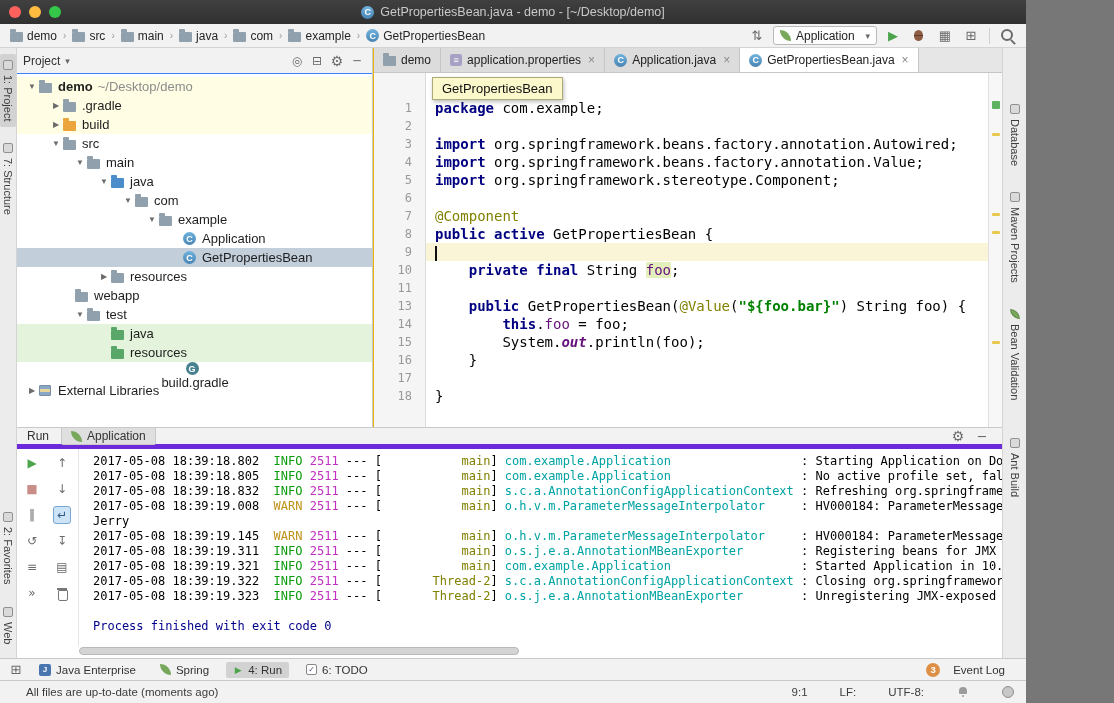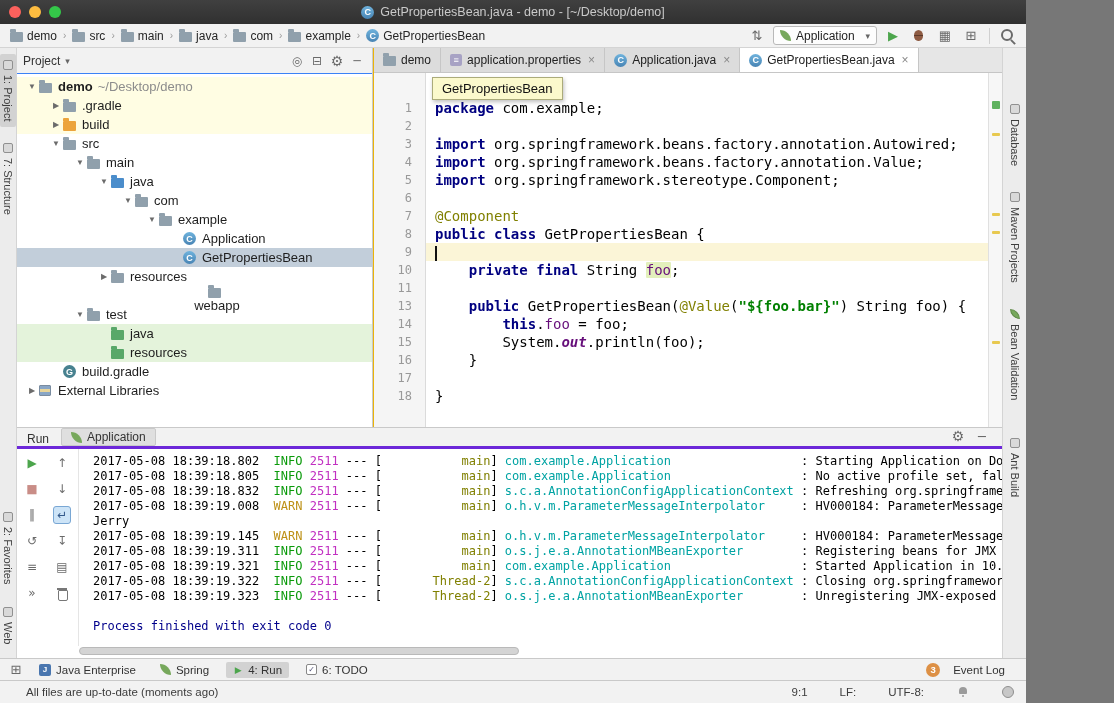--- a/index.html
+++ b/index.html
@@ -121,21 +121,21 @@
 .ca{color:#808000}
 .cs{color:#008000;font-weight:bold}
 .cf{color:#660E7A}
 .cit{font-style:italic;font-weight:bold}
 .chl{background:#E3F0BC;border-radius:1px}
 .stripe{position:absolute;top:25px;right:0;width:14px;bottom:0;background:#F7F7F7;border-left:1px solid #E0E0E0}
 .etooltip{position:absolute;top:29px;left:58px;background:#FBF9CC;border:1px solid #ABAB7A;padding:3px 9px;font-size:13px;color:#111;box-shadow:1px 2px 4px rgba(0,0,0,.25);z-index:5;white-space:nowrap}
 
 
 .runp{position:absolute;left:17px;top:427px;right:24px;bottom:45px;background:#fff;border-top:1px solid #C9C9C9}
-.run-header{position:absolute;top:0;left:0;right:0;height:21px;background:#F2F2F2;border-bottom:3px solid #6d28d9;display:flex;align-items:flex-end;padding:0 10px;font-size:12px;color:#333}
+.run-header{position:absolute;top:0;left:0;right:0;height:21px;background:#F2F2F2;border-bottom:5px solid #6d28d9;display:flex;align-items:center;padding:0 10px;font-size:12px;color:#333}
 .run-tab{display:flex;align-items:center;gap:5px;margin-left:12px;padding:1px 9px;background:#DFDFDF;border:1px solid #C9C9C9;border-radius:2px}
 .run-hicons{margin-left:auto;display:flex;gap:4px}
 .run-toolbars{position:absolute;left:0;top:21px;bottom:12px;width:62px;border-right:1px solid #E5E5E5;display:flex}
 .rtcol{width:30px;display:flex;flex-direction:column;align-items:center;padding-top:5px;gap:8px}
 .rtcol .tbi{width:18px;height:18px;font-size:12px}
 .console{position:absolute;left:62px;top:21px;right:0;bottom:12px;overflow:hidden;padding:5px 0 0 14px;font-family:"DejaVu Sans Mono",monospace}
 .con-line{height:15px;line-height:15px;font-size:12px;white-space:pre;color:#000}
 .c-info{color:#0A9A0A}.c-warn{color:#BE9117}.c-pid{color:#C12FC1}.c-th{color:#808000}.c-lg{color:#00A3A3}.c-sys{color:#00008B}
 .hscroll{position:absolute;left:62px;bottom:1px;height:10px;right:20px}
 .hthumb{width:440px;height:8px;background:#D4D4D4;border:1px solid #B9B9B9;border-radius:4px}
@@ -350,21 +350,21 @@
           </span>
           <span class="lbl">GetPropertiesBean</span>
         </div>
         <div class="trow" style="padding-left: 80px;">
           <span class="arrow">▶</span>
           <span class="ticon">
             <span class="ic ic-folder c-gray"></span>
           </span>
           <span class="lbl">resources</span>
         </div>
-        <div class="trow" style="padding-left: 44px; flex-direction: column;">
+        <div class="trow" style="padding-left: 44px;">
           <span class="arrow"></span>
           <span class="ticon">
             <span class="ic ic-folder c-gray"></span>
           </span>
           <span class="lbl">webapp</span>
         </div>
         <div class="trow" style="padding-left: 56px;">
           <span class="arrow">▼</span>
           <span class="ticon">
             <span class="ic ic-folder c-gray"></span>
@@ -378,21 +378,21 @@
           </span>
           <span class="lbl">java</span>
         </div>
         <div class="trow bg-green" style="padding-left: 80px;">
           <span class="arrow"></span>
           <span class="ticon">
             <span class="ic ic-folder c-green"></span>
           </span>
           <span class="lbl">resources</span>
         </div>
-        <div class="trow" style="padding-left: 32px;">
+        <div class="trow" style=" flex-direction: column;">
           <span class="arrow"></span>
           <span class="ticon">
             <span class="ic ic-gradle"></span>
           </span>
           <span class="lbl">build.gradle</span>
         </div>
         <div class="trow" style="padding-left: 8px;">
           <span class="arrow">▶</span>
           <span class="ticon">
             <span class="ic ic-lib"></span>
@@ -449,21 +449,21 @@
         <div class="crow">
           <span class="lnum">6</span>
           <span class="ltxt"></span>
         </div>
         <div class="crow">
           <span class="lnum">7</span>
           <span class="ltxt"><span class="ca">@Component</span></span>
         </div>
         <div class="crow">
           <span class="lnum">8</span>
-          <span class="ltxt"><span class="ck">public class</span><span class="cp"> GetPropertiesBean {</span></span>
+          <span class="ltxt"><span class="ck">public active</span><span class="cp"> GetPropertiesBean {</span></span>
         </div>
         <div class="crow cur">
           <span class="lnum">9</span>
           <span class="ltxt"><span class="caret"></span></span>
         </div>
         <div class="crow">
           <span class="lnum">10</span>
           <span class="ltxt"><span class="cp">    </span><span class="ck">private final</span><span class="cp"> String </span><span class="cf chl">foo</span><span class="cp">;</span></span>
         </div>
         <div class="crow">

